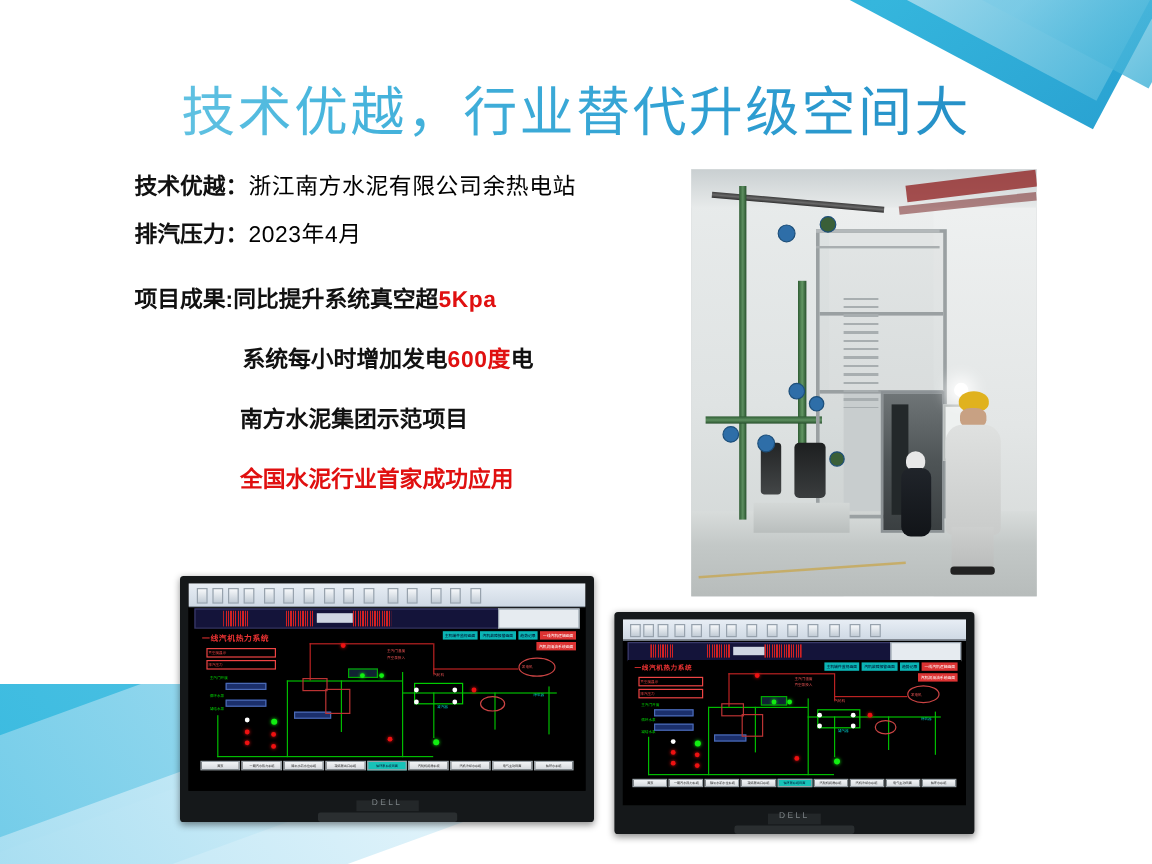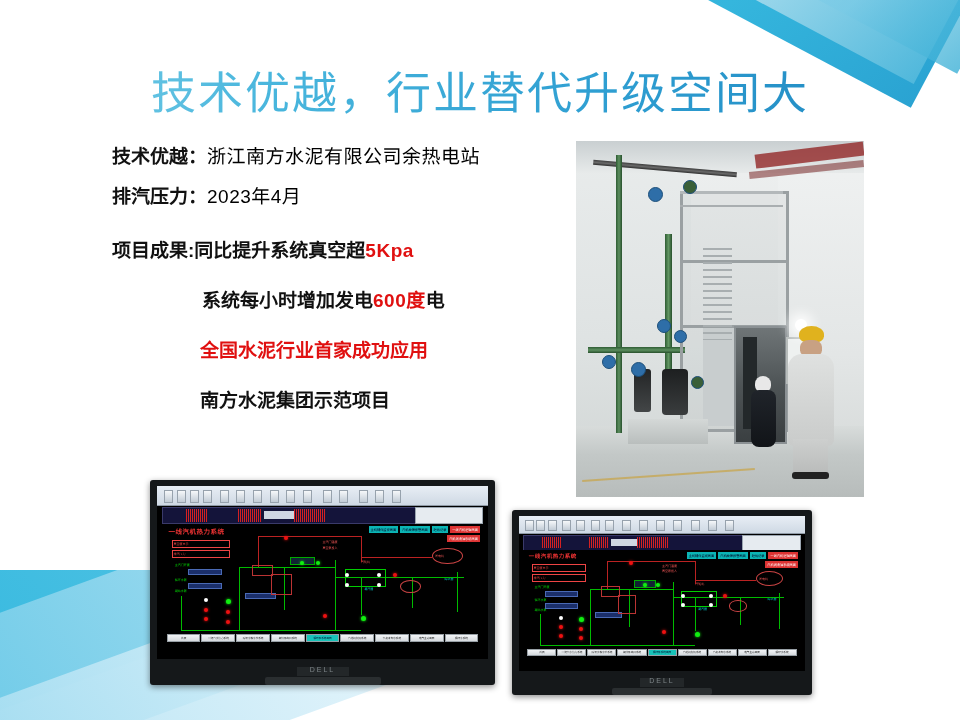--- a/index.html
+++ b/index.html
@@ -233,23 +233,23 @@
 
     <div class="r3">
       <span>项目成果:</span><span>同比提升系统真空超</span><span class="hi">5Kpa</span>
     </div>
 
     <div class="ind">
       <span>系统每小时增加发电</span><span class="hi">600度</span><span>电</span>
     </div>
 
 
+    <div class="ind ind3">南方水泥集团示范项目</div>
+
     <div class="ind ind3 red-line">全国水泥行业首家成功应用</div>
-
-    <div class="ind ind3">南方水泥集团示范项目</div>
   </div>
 
   <div class="photo">
     <div class="ph-inner">
       <div class="wall-l"></div>
         <div class="wall-c"></div>
         <div class="wall-r"></div>
       <div class="ceil"></div>
         <div class="beam"></div>
         <div class="beam2"></div>

